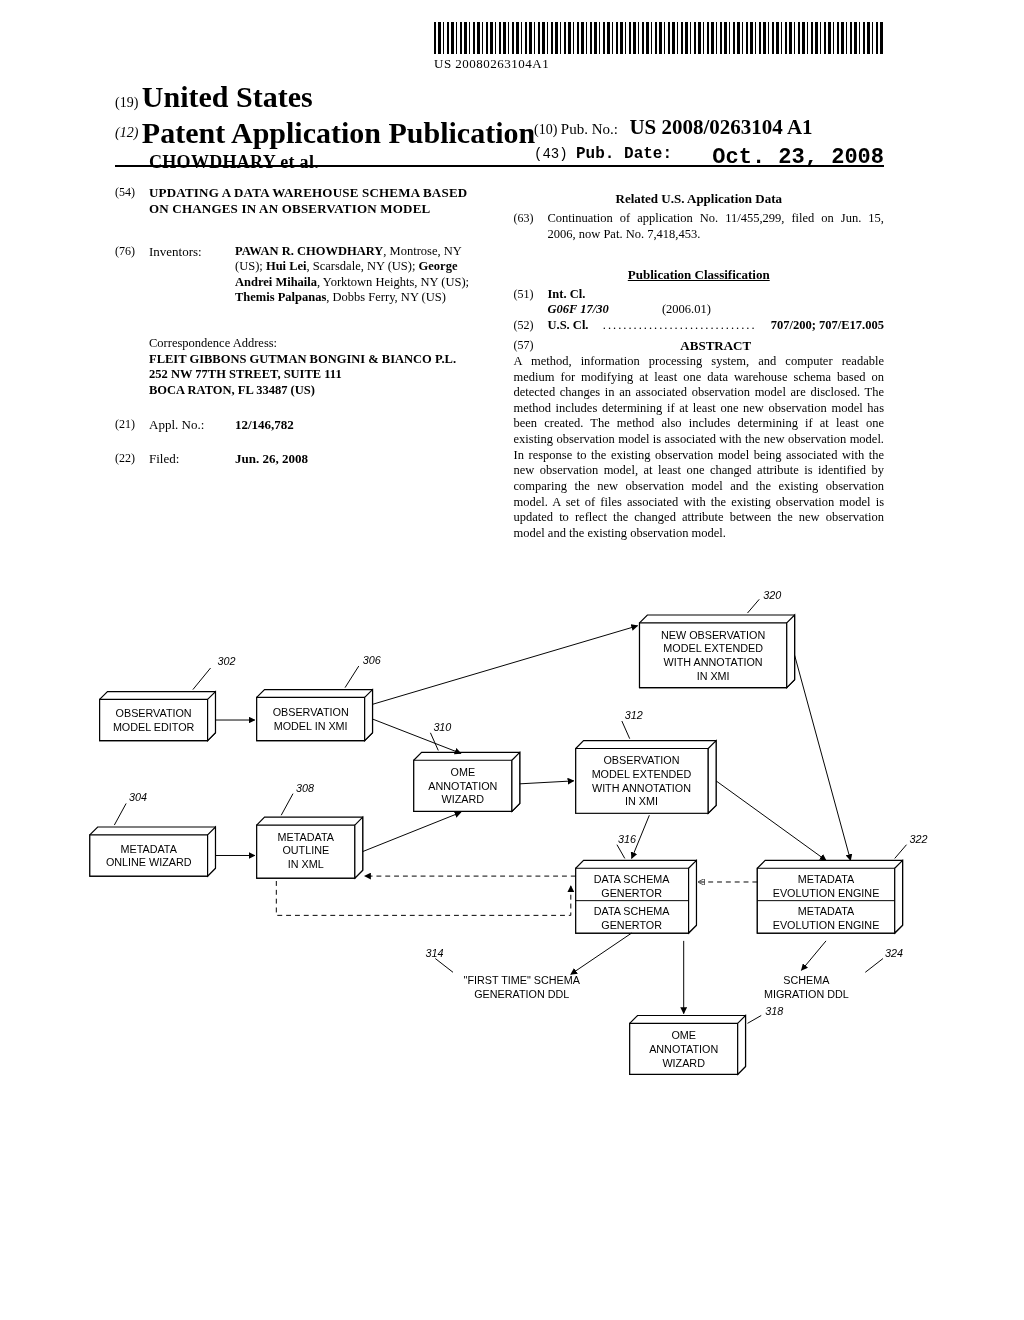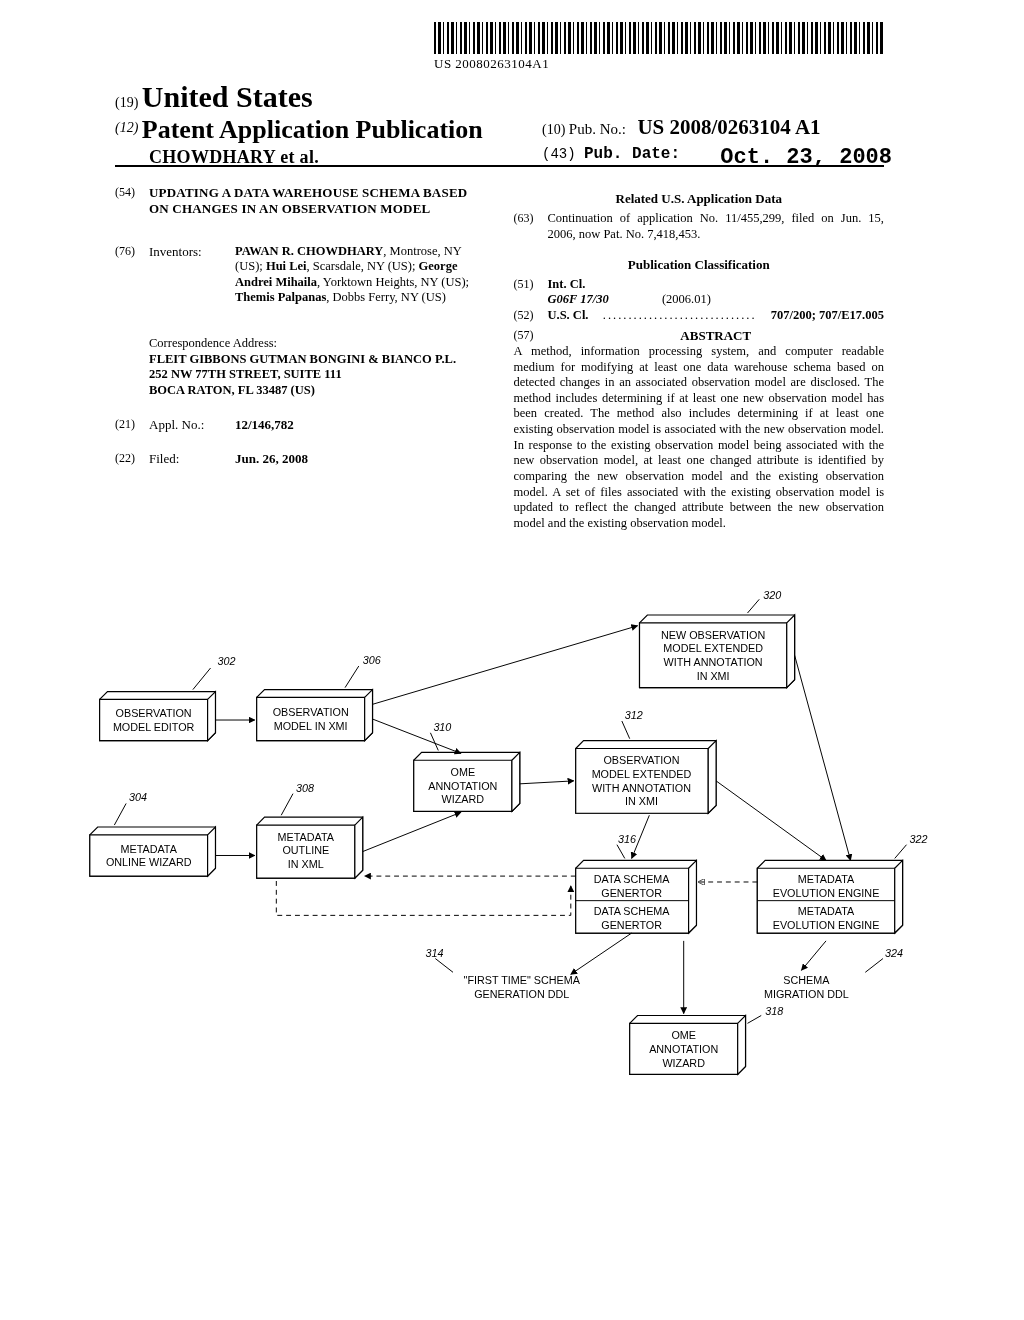--- a/index.html
+++ b/index.html
@@ -1,25 +1,25 @@
 <!DOCTYPE html>
 <html><head>
 <meta charset="utf-8">
 <style>
   html,body{margin:0;padding:0;background:#fff;font-family:"Times New Roman",Times,serif;color:#000;}
   .page{width:1024px;height:1320px;position:relative;font-size:14px;line-height:1.25;}
   .barcode-area{position:absolute;top:22px;right:140px;text-align:left;}
   .barcode{height:32px;width:450px;background:repeating-linear-gradient(90deg,#000 0 2px,#fff 2px 4px,#000 4px 7px,#fff 7px 9px,#000 9px 10px,#fff 10px 13px);margin:0 auto;}
   .barcode-text{font-size:13px;letter-spacing:.5px;margin-top:2px;}
   .header-line{position:absolute;top:165px;left:115px;right:140px;border-top:2px solid #000;}
-  .hdr{position:absolute;left:115px;right:132px;top:78px;}
+  .hdr{position:absolute;left:115px;right:140px;top:78px;}
   .hdr .l19{font-size:14px;}
   .hdr .us{font-family:"Times New Roman",serif;font-weight:bold;font-size:30px;}
   .hdr .l12{font-size:14px;vertical-align:6px;font-style:italic;}
-  .hdr .pap{font-family:"Times New Roman",serif;font-weight:bold;font-size:26px;}
+  .hdr .pap{font-family:"Times New Roman",serif;font-weight:bold;font-size:30px;}
   .hdr .auth{font-family:"Times New Roman",serif;font-weight:bold;font-size:18px;letter-spacing:.3px;}
   .hdr .rightcol{position:absolute;right:0;top:36px;text-align:left;width:350px;}
   .hdr .pubno-lbl{font-size:15px;}
   .hdr .pubno{font-weight:bold;font-size:21px;margin-top:46px;}
   .hdr .pubdate-lbl{font-weight:bold;font-size:16px;}
   .hdr .pubdate{font-weight:bold;font-size:22px;float:right;}
   .cols{position:absolute;top:185px;left:115px;right:140px;display:flex;gap:28px;}
   .col{flex:1;min-width:0;font-size:13px;}
   .sec-num{display:inline-block;width:34px;font-size:12px;}
   .title54{font-weight:bold;font-size:13px;letter-spacing:.2px;}
@@ -113,21 +113,21 @@
         <span class="bold">Jun. 26, 2008</span>
       </div>
     </div>
 
     <div class="col">
       <div class="abs-head">Related U.S. Application Data</div>
       <div style="display:flex;">
         <span class="sec-num">(63)</span>
         <span class="small just" style="flex:1">Continuation of application No. 11/455,299, filed on Jun. 15, 2006, now Pat. No. 7,418,453.</span>
       </div>
-      <div class="abs-head" style="margin-top:14px;">Publication Classification</div>
+      <div class="abs-head" style="margin-top:24px;text-decoration:underline;">Publication Classification</div>
       <div style="display:flex;" class="small">
         <span class="sec-num">(51)</span>
         <span style="flex:1">
           <span class="bold">Int. Cl.</span><br>
           <span class="bold ital">G06F 17/30</span>
           <span style="margin-left:50px;">(2006.01)</span>
         </span>
       </div>
       <div style="display:flex;margin-top:0;" class="small">
         <span class="sec-num">(52)</span>

